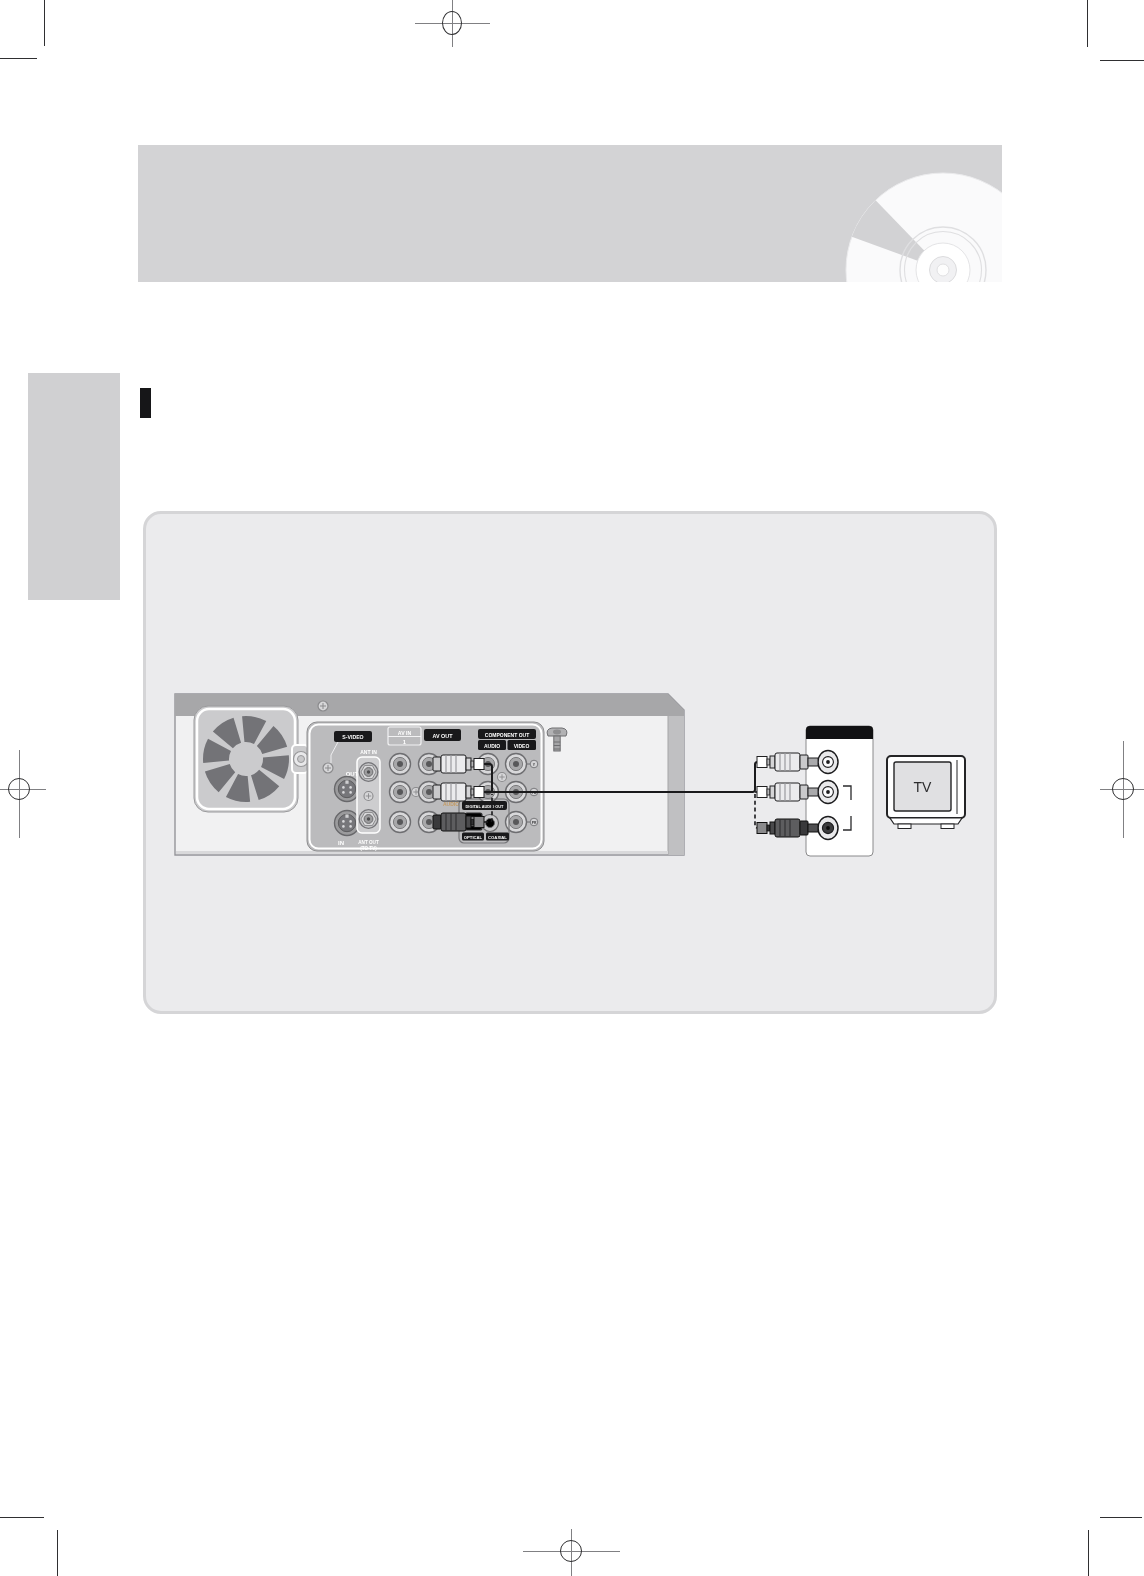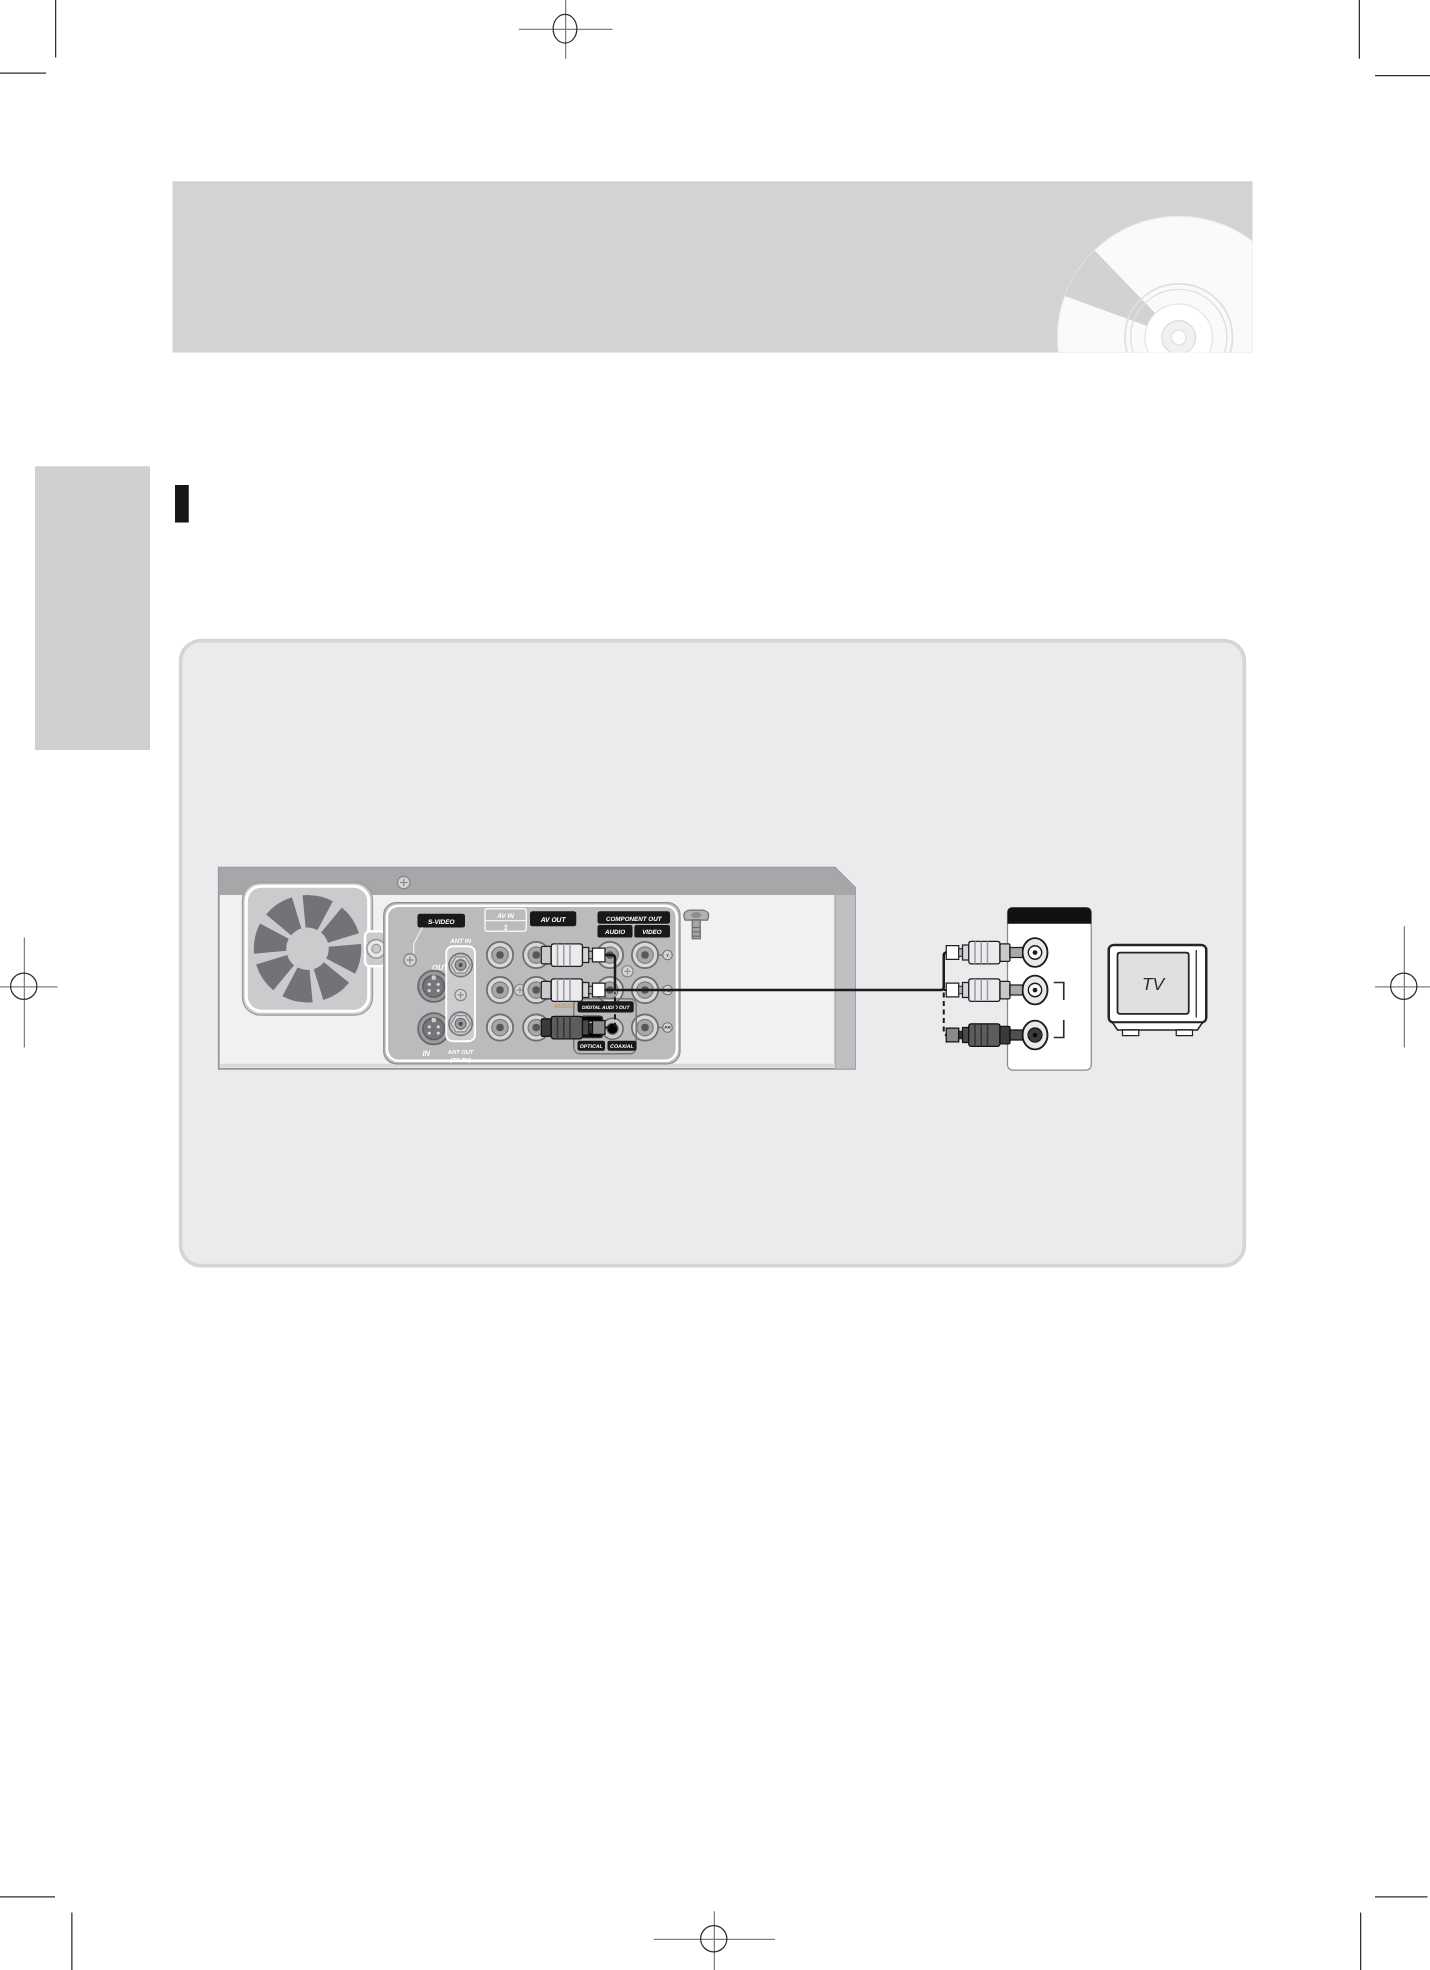--- a/index.html
+++ b/index.html
@@ -1,18 +1,18 @@
 <!DOCTYPE html>
 <html><head>
 <meta charset="utf-8">
 <style>
   * { margin:0; padding:0; box-sizing:border-box; }
   html,body { background:#fff; }
   .page { position:relative; width:1144px; height:1576px; background:#ffffff;
-          overflow:hidden; font-family:"Liberation Sans", sans-serif;font-style:italic; }
+          overflow:hidden; font-family:"Liberation Sans", sans-serif; }
   .crop { position:absolute; background:#2f2f31; }
   .regline { position:absolute; background:#808083; }
   .regcircle { position:absolute; border:1.6px solid #2f2f31; border-radius:50%; background:transparent; }
   .header-band { position:absolute; left:138px; top:145px; width:864px; height:137px; background:#d3d3d5; }
   .sidebar-tab { position:absolute; left:28px; top:373px; width:92px; height:227px; background:#d0d0d2; }
   .section-marker { position:absolute; left:140px; top:388px; width:11px; height:30px; background:#161618; }
   .content-panel { position:absolute; left:143px; top:511px; width:854px; height:503px;
                    background:#ebebed; border:3px solid #d5d5d7; border-radius:18px; }
   .diagram { position:absolute; left:160px; top:676px; }
   svg text { font-family:"Liberation Sans", sans-serif; }

